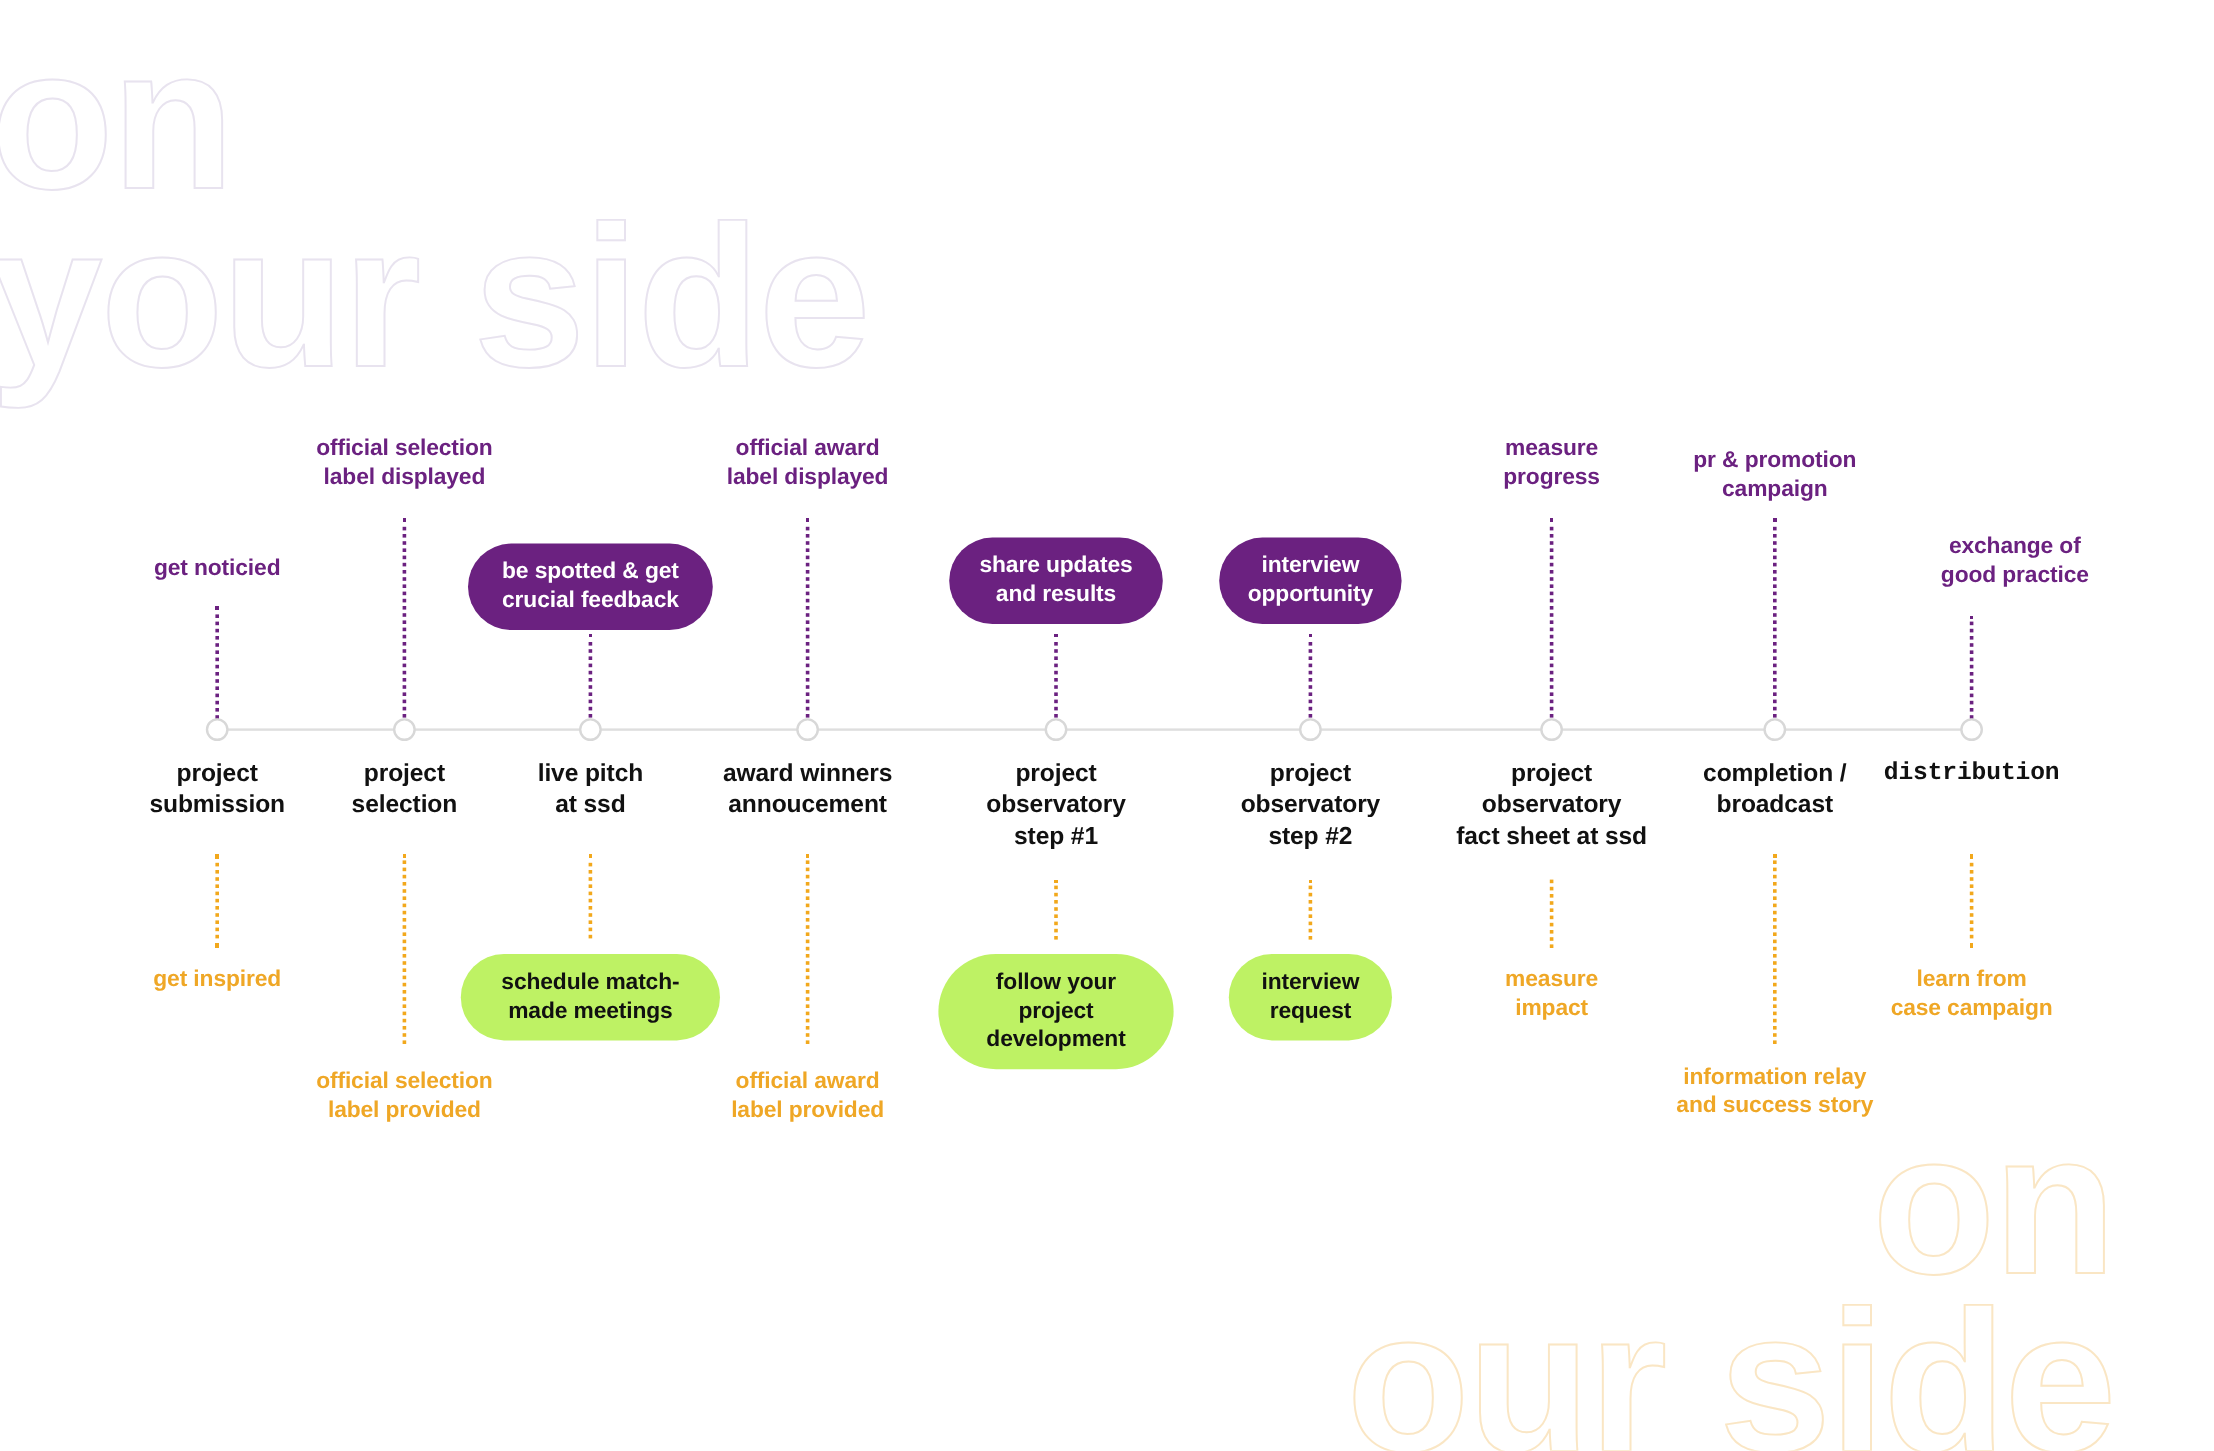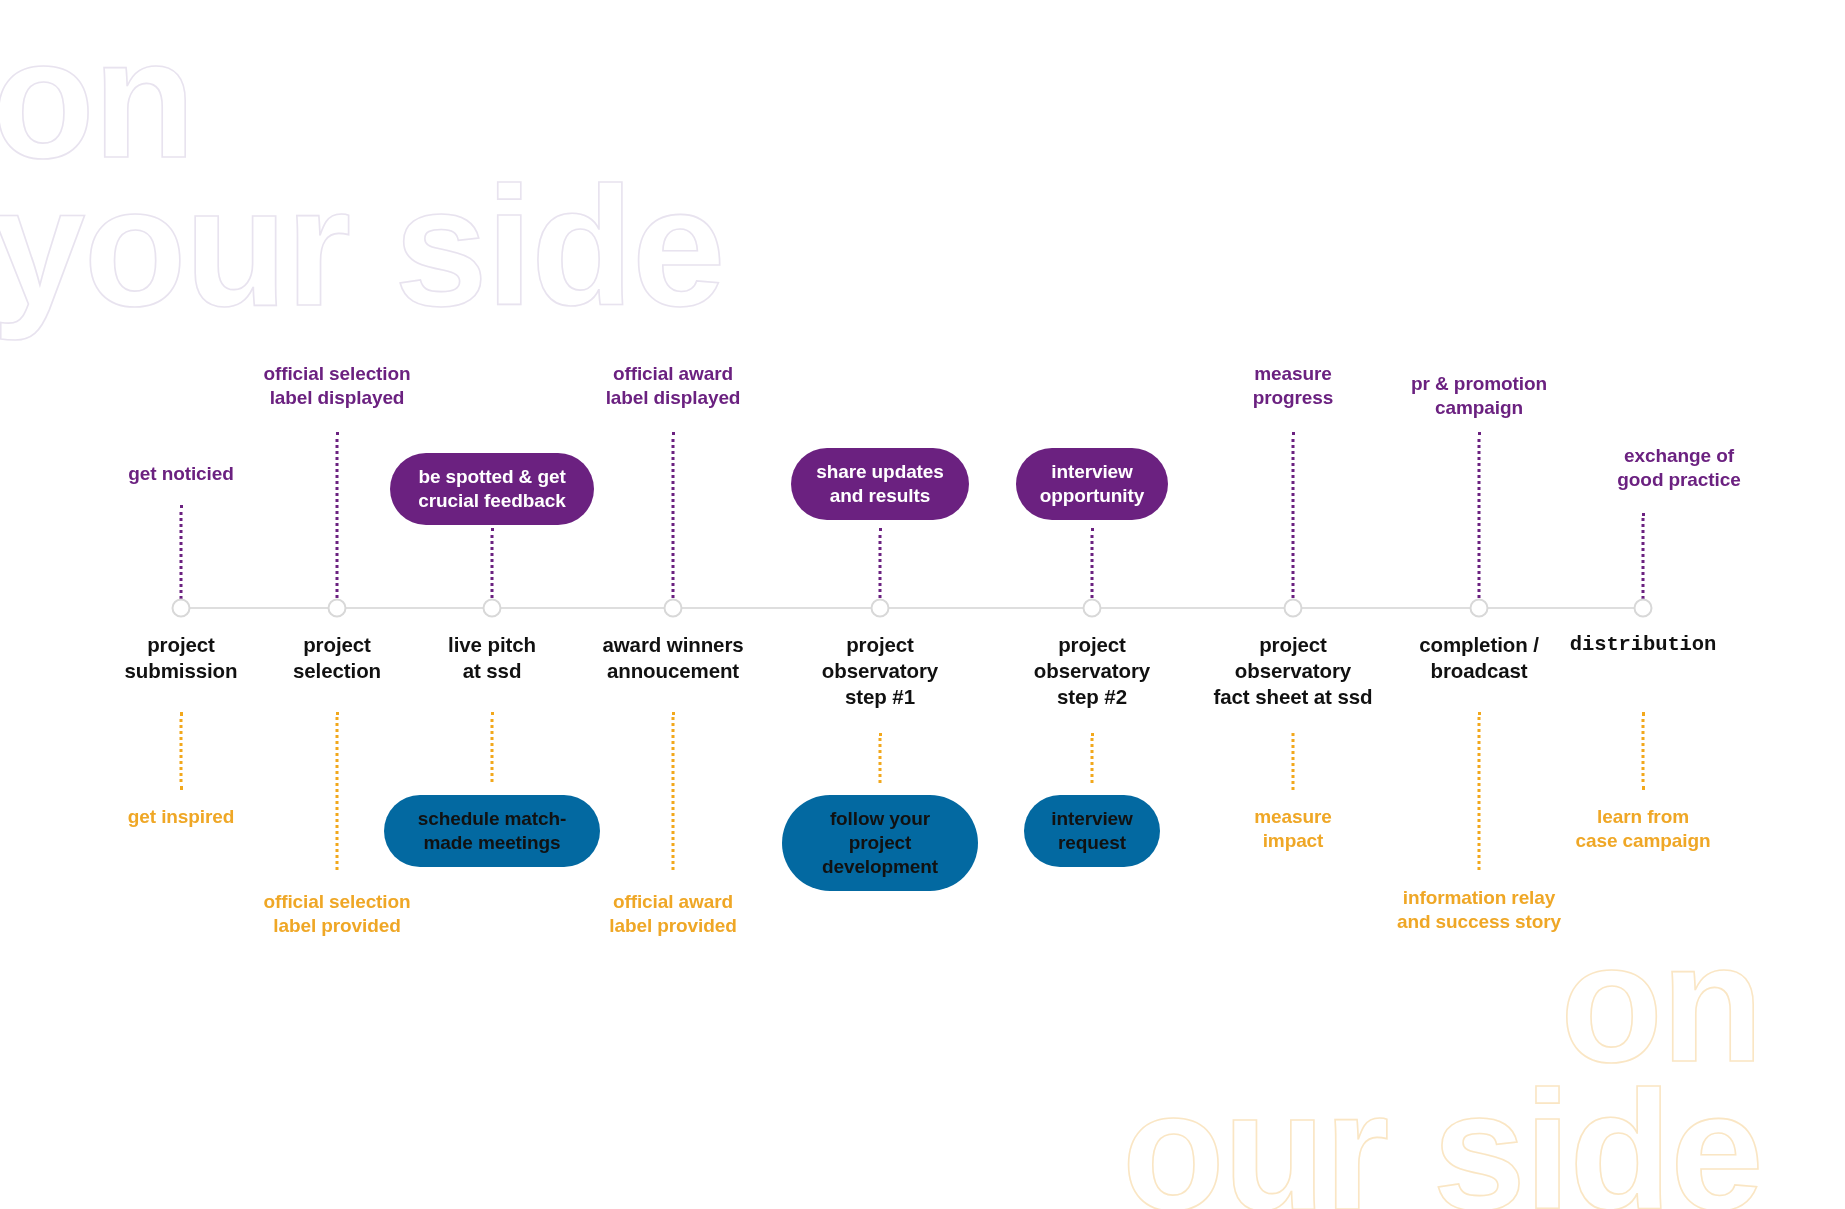--- a/index.html
+++ b/index.html
@@ -102,21 +102,21 @@
     text-align:center;
     font-size:19px;
     font-weight:700;
     line-height:1.26;
     white-space:pre-line;
     padding:12px 22px;
     box-sizing:border-box;
     letter-spacing:-.1px;
   }
   .pill.purple{background:#6B2180;color:#ffffff;}
-  .pill.amber{background:#0369a1;color:#111111;}
+  .pill.amber{background:#bef264;color:#111111;}
 </style>
 </head>
 <body>
 
 <div id="stage">
 
   <div class="watermark" id="wm-top">on
 your side</div>
 
   <div class="watermark" id="wm-bottom">on

